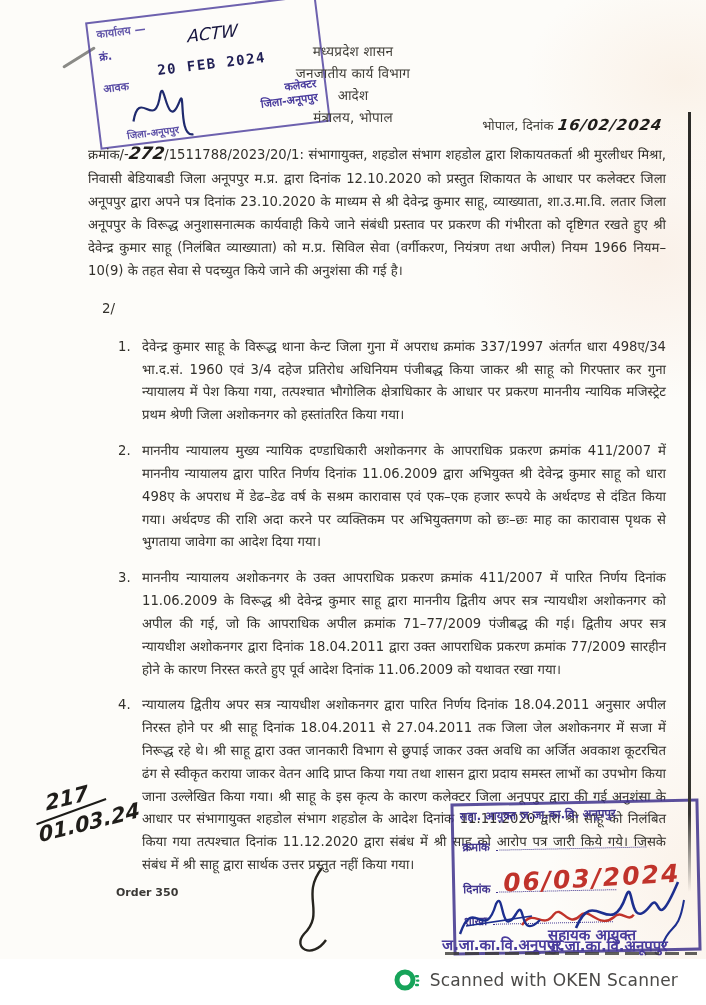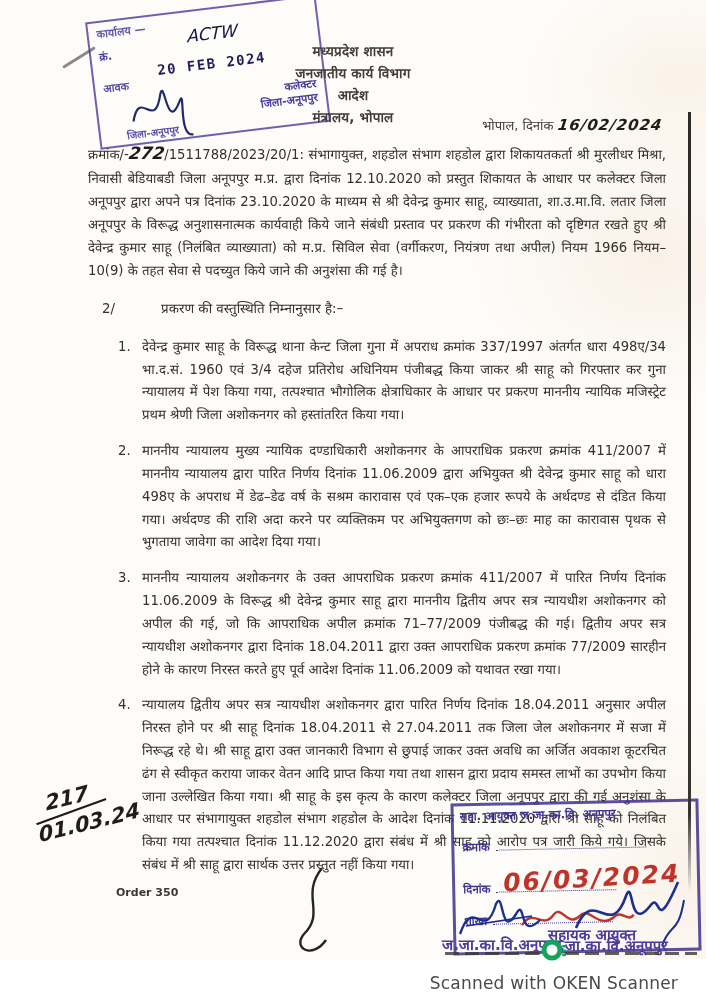--- a/index.html
+++ b/index.html
@@ -10,21 +10,21 @@
       radial-gradient(220px 160px at 680px 80px, rgba(246,226,206,.4), rgba(246,226,206,0) 70%),
       radial-gradient(200px 260px at 690px 880px, rgba(248,230,214,.45), rgba(248,230,214,0) 70%),
       #fdfcf9;
     overflow:hidden;
     font-family:"DejaVu Sans","Liberation Sans",sans-serif;
     color:#34322d;
   }
   
   .gov-header{position:absolute;top:40px;left:0;width:100%;text-align:center;
     font-size:13.5px;line-height:22px;color:#403e38;letter-spacing:.2px;}
-  .gov-header .l{display:block;font-weight:bold;}
+  .gov-header .l{display:block;}
   .place-date{position:absolute;top:116px;right:44px;font-size:13px;color:#3c3a34;}
   .hand{font-style:italic;color:#1f1d1a;transform:skewX(-8deg);display:inline-block;}
   .hand-date{font-size:15px;font-weight:bold;letter-spacing:1px;}
   
   .doc-body{position:absolute;top:139px;left:88px;width:578px;font-size:13.2px;
     line-height:1.73;text-align:justify;color:#33312c;}
   .case-line{margin:0;}
   .case-hand{font-size:17px;font-weight:bold;}
   .section-line{margin:14px 0 0 14px;display:flex;gap:46px;font-size:13.4px;}
   .items{list-style:none;margin:16px 0 0 0;padding:0;}
@@ -73,21 +73,21 @@
   .st-left{left:442px;top:940px;width:110px;}
   .st-right{left:548px;top:930px;width:120px;}
   .dash-streak{position:absolute;left:445px;top:952px;width:252px;height:3px;
     background:repeating-linear-gradient(90deg,#3b3a36 0 14px,transparent 14px 20px);opacity:.8;}
   
   .edge-line{position:absolute;left:688px;top:112px;width:2.5px;height:780px;
     background:linear-gradient(#2c2b28 4%, #363531 90%, rgba(54,53,49,0));}
   .black-chip{position:absolute;left:7px;top:959px;width:15px;height:9px;background:#111;}
   
   .footer{position:absolute;left:0;bottom:0;width:100%;height:46px;background:#ffffff;}
-  .oken{position:absolute;right:28px;bottom:12px;display:flex;align-items:center;gap:10px;flex-direction:column;}
+  .oken{position:absolute;right:28px;bottom:12px;display:flex;align-items:center;gap:10px;}
   .oken-label{font-size:17px;color:#4b4a48;letter-spacing:.2px;}
 </style>
 </head>
 <body>
 
 <div class="page">
 
   <div class="slash"></div>
 
   <div class="stamp1">
@@ -118,21 +118,20 @@
     <span class="hand hand-date">16/02/2024</span>
   </div>
 
   <div class="doc-body">
     <p class="case-line"><span>क्रमांक/-</span><span class="hand case-hand">272</span><span>/1511788/2023/20/1:</span>
       <span>संभागायुक्त, शहडोल संभाग शहडोल द्वारा शिकायतकर्ता श्री मुरलीधर मिश्रा, निवासी बेडियाबडी जिला अनूपपुर म.प्र. द्वारा दिनांक 12.10.2020 को प्रस्तुत शिकायत के आधार पर कलेक्टर जिला अनूपपुर द्वारा अपने पत्र दिनांक 23.10.2020 के माध्यम से श्री देवेन्द्र कुमार साहू, व्याख्याता, शा.उ.मा.वि. लतार जिला अनूपपुर के विरूद्ध अनुशासनात्मक कार्यवाही किये जाने संबंधी प्रस्ताव पर प्रकरण की गंभीरता को दृष्टिगत रखते हुए श्री देवेन्द्र कुमार साहू (निलंबित व्याख्याता) को म.प्र. सिविल सेवा (वर्गीकरण, नियंत्रण तथा अपील) नियम 1966 नियम–10(9) के तहत सेवा से पदच्युत किये जाने की अनुशंसा की गई है।</span>
     </p>
 
     <div class="section-line">
       <span>2/</span>
-      <span>प्रकरण की वस्तुस्थिति निम्नानुसार है:–</span>
     </div>
 
     <ol class="items">
       <li>
         <span class="num">1.</span>
         <span>देवेन्द्र कुमार साहू के विरूद्ध थाना केन्ट जिला गुना में अपराध क्रमांक 337/1997 अंतर्गत धारा 498ए/34 भा.द.सं. 1960 एवं 3/4 दहेज प्रतिरोध अधिनियम पंजीबद्ध किया जाकर श्री साहू को गिरफ्तार कर गुना न्यायालय में पेश किया गया, तत्पश्चात भौगोलिक क्षेत्राधिकार के आधार पर प्रकरण माननीय न्यायिक मजिस्ट्रेट प्रथम श्रेणी जिला अशोकनगर को हस्तांतरित किया गया।</span>
       </li>
       <li>
         <span class="num">2.</span>
         <span>माननीय न्यायालय मुख्य न्यायिक दण्डाधिकारी अशोकनगर के आपराधिक प्रकरण क्रमांक 411/2007 में माननीय न्यायालय द्वारा पारित निर्णय दिनांक 11.06.2009 द्वारा अभियुक्त श्री देवेन्द्र कुमार साहू को धारा 498ए के अपराध में डेढ–डेढ वर्ष के सश्रम कारावास एवं एक–एक हजार रूपये के अर्थदण्ड से दंडित किया गया। अर्थदण्ड की राशि अदा करने पर व्यक्तिकम पर अभियुक्तगण को छः–छः माह का कारावास पृथक से भुगताया जावेगा का आदेश दिया गया।</span>

